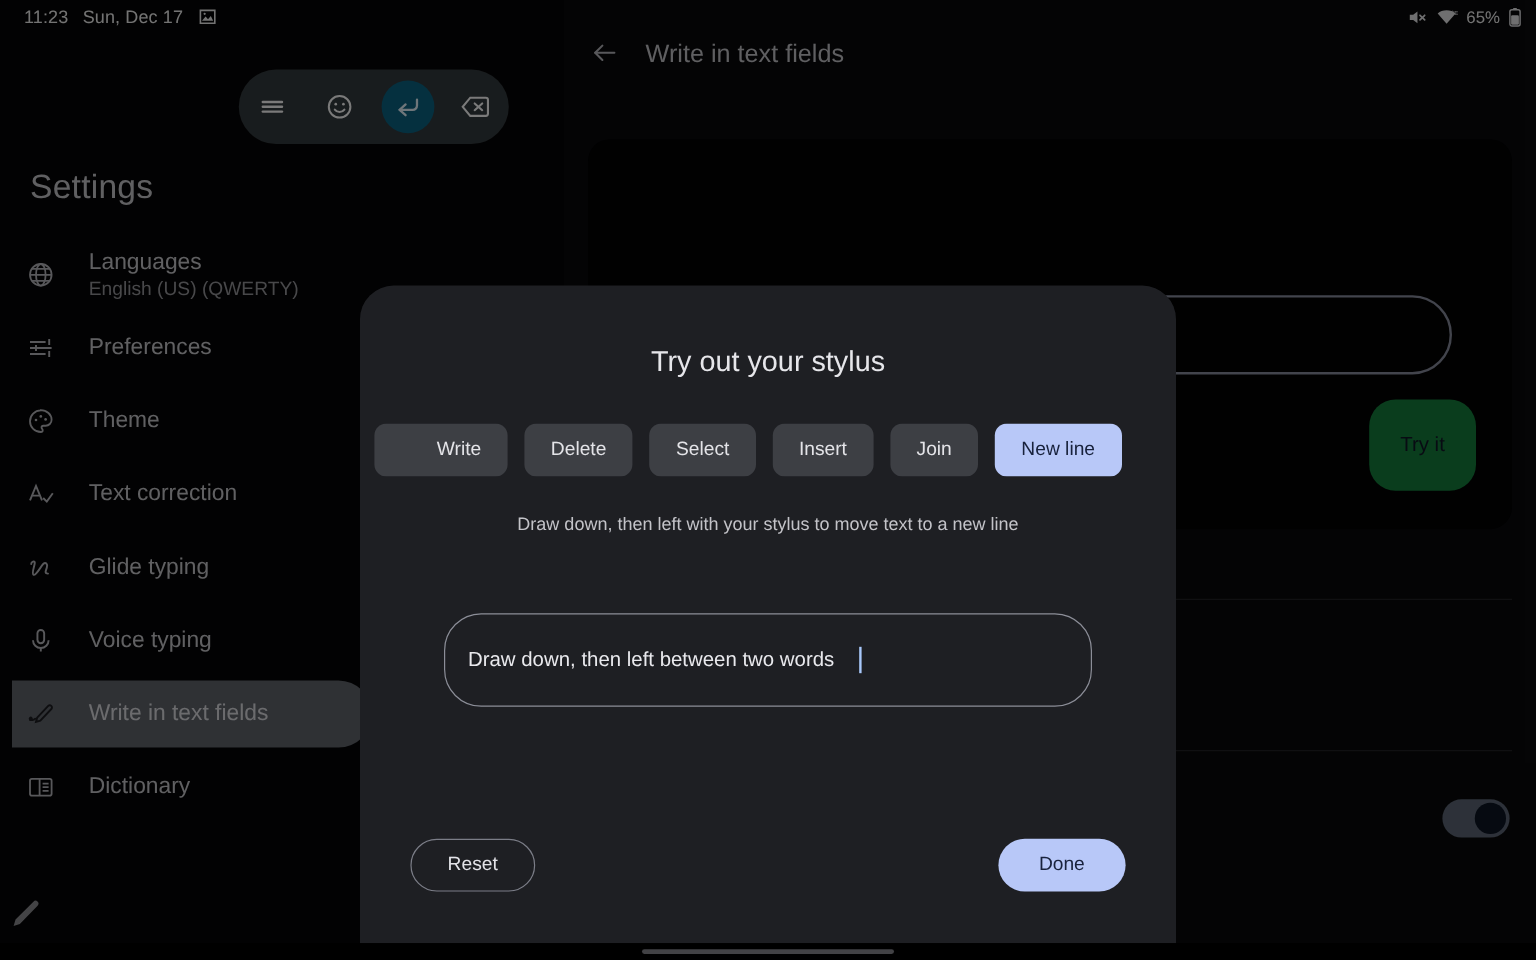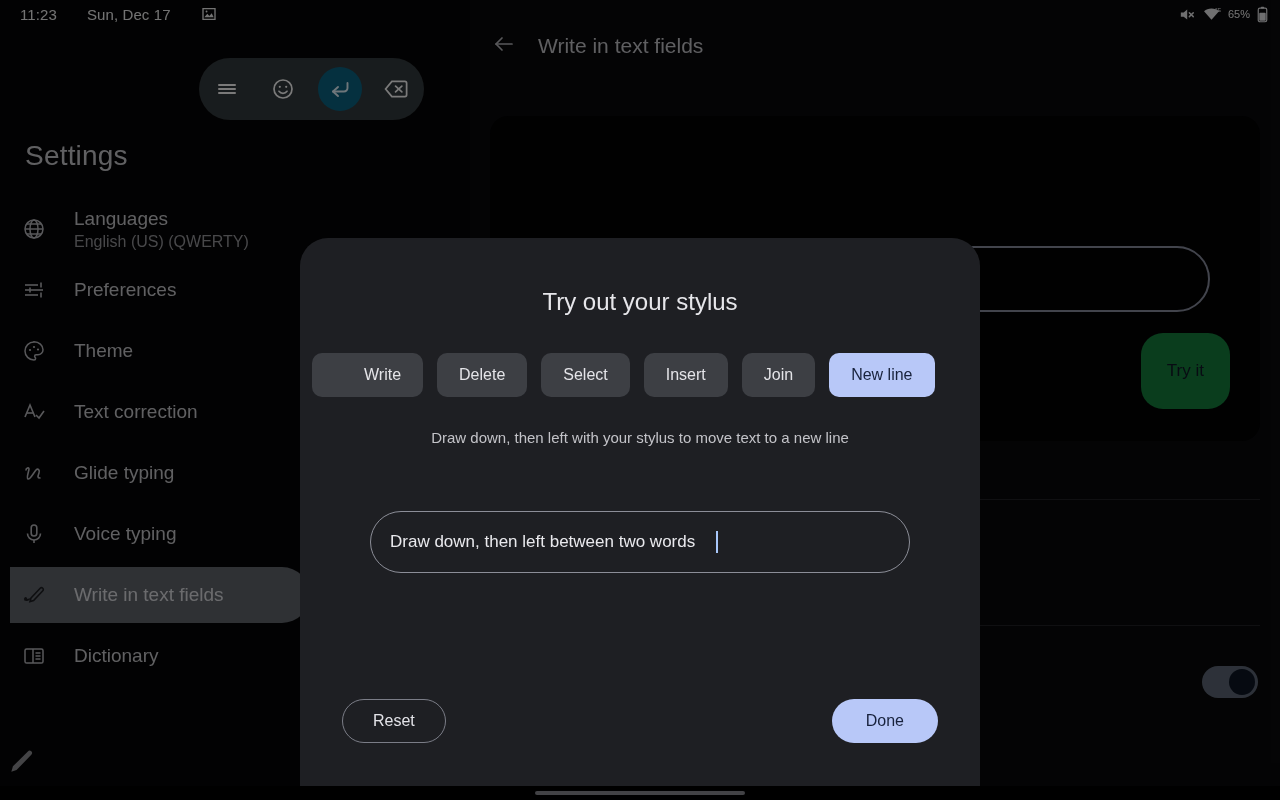--- a/index.html
+++ b/index.html
@@ -10,24 +10,24 @@
     overflow: hidden;
   }
   .screen { position: relative; width: 1280px; height: 800px; background: #000; }
 
   
   .statusbar {
     position: absolute; top: 0; left: 0; width: 1280px; height: 28px;
     display: flex; align-items: center; justify-content: space-between;
     padding: 0 12px 0 20px; z-index: 60; pointer-events: none;
   }
-  .sb-left { display: flex; align-items: center; gap: 30px; }
+  .sb-left { display: flex; align-items: center; gap: 12px; }
   .sb-right { display: flex; align-items: center; gap: 7px; }
   .sb-text { color: #f1f1f1; font-size: 15px; letter-spacing: .1px; }
-  .sb-batt { color: #f1f1f1; font-size: 11px; }
+  .sb-batt { color: #f1f1f1; font-size: 14px; }
   .sb-ico { display: inline-flex; align-items: center; }
 
   
   .left-pane {
     position: absolute; left: 0; top: 0; width: 470px; height: 800px;
     background: #060607;
     z-index: 10;
   }
   .settings-title {
     position: absolute; left: 25px; top: 140px;
@@ -126,21 +126,21 @@
     font-size: 16px; font-family: "Liberation Sans", sans-serif;
     display: flex; align-items: center; justify-content: center;
   }
   .chip.first { margin-left: -30px; padding-left: 52px; }
   .chip.selected { background: #b8c8f8; color: #18223c; text-align: right; }
   .dlg-hint {
     text-align: center; color: #c3c3c8;
     font-size: 15px; margin-top: 32px;
   }
   .dlg-input {
-    margin: 65px auto 0 auto; width: 540px; height: 62px;
+    margin: 65px auto 0 auto; width: 540px; height: 78px;
     border: 1.5px solid #8c8e98; border-radius: 31px;
     display: flex; align-items: center; padding: 0 19px;
     color: #e9e9ed; font-size: 17px; gap: 20px;
   }
   .caret {
     display: inline-block; width: 2px; height: 22px;
     background: #a8c7fa; margin-left: 1px;
   }
   .dlg-actions {
     position: absolute; left: 0; bottom: 43px; width: 680px;

